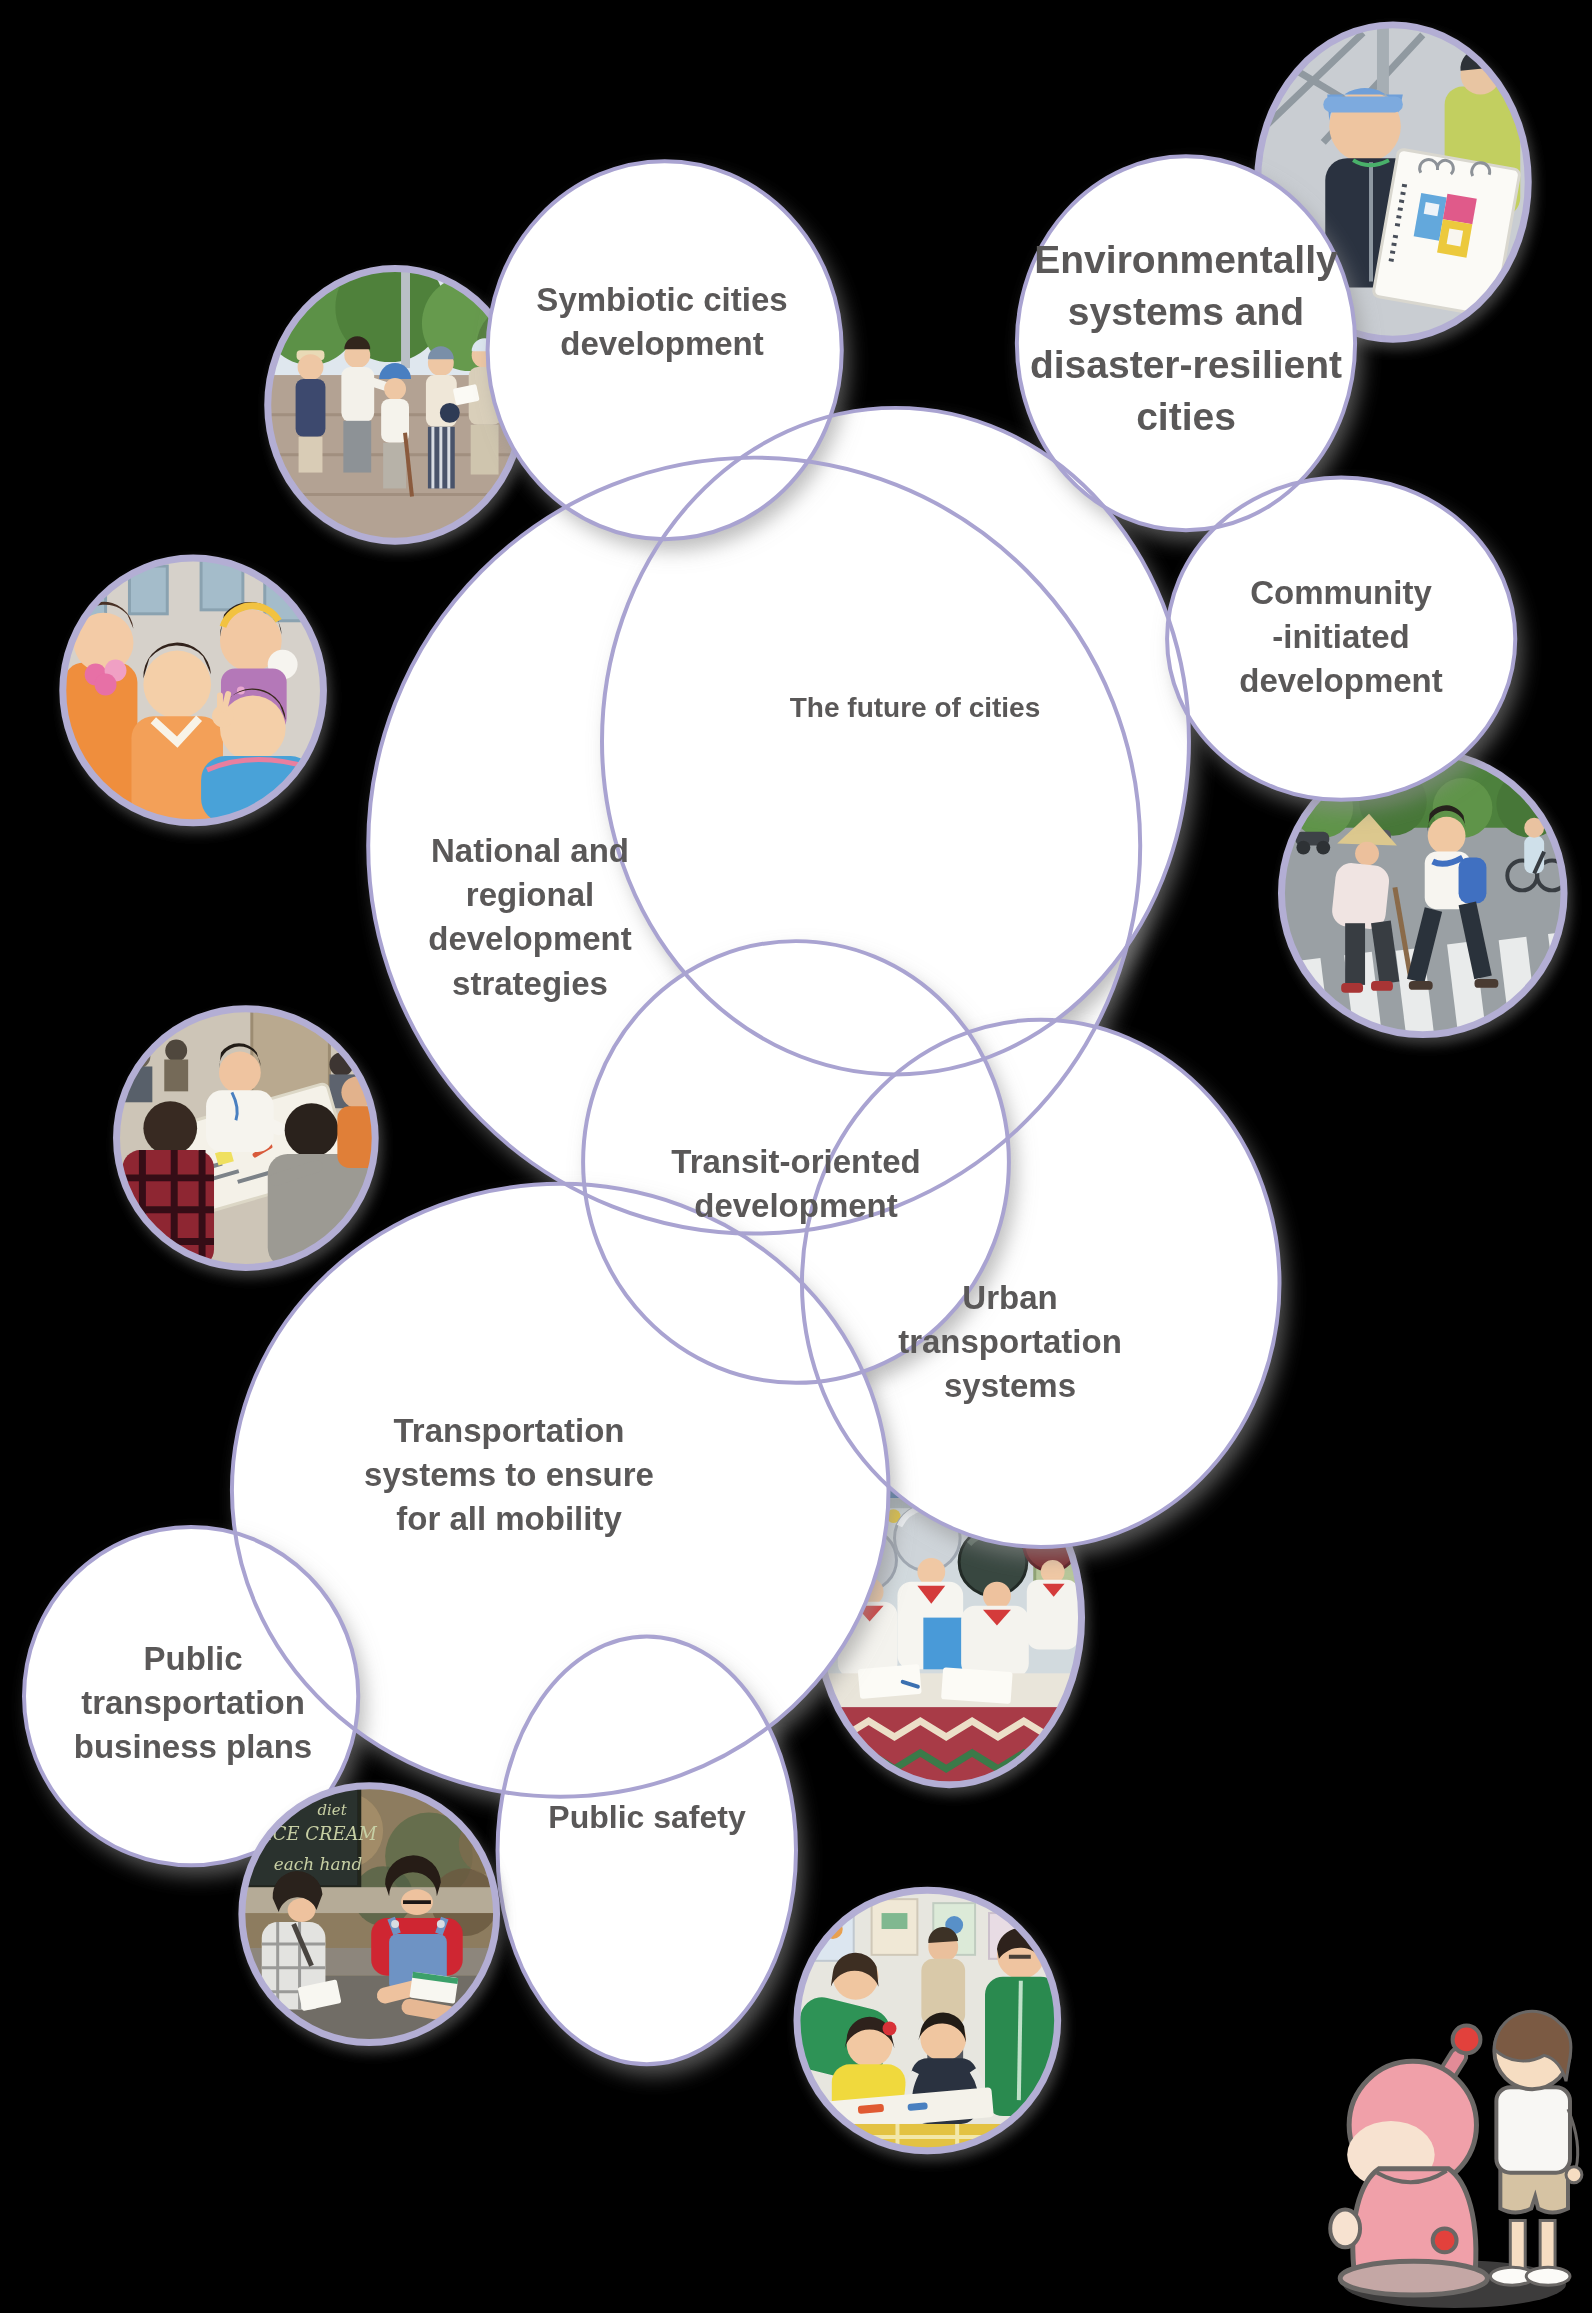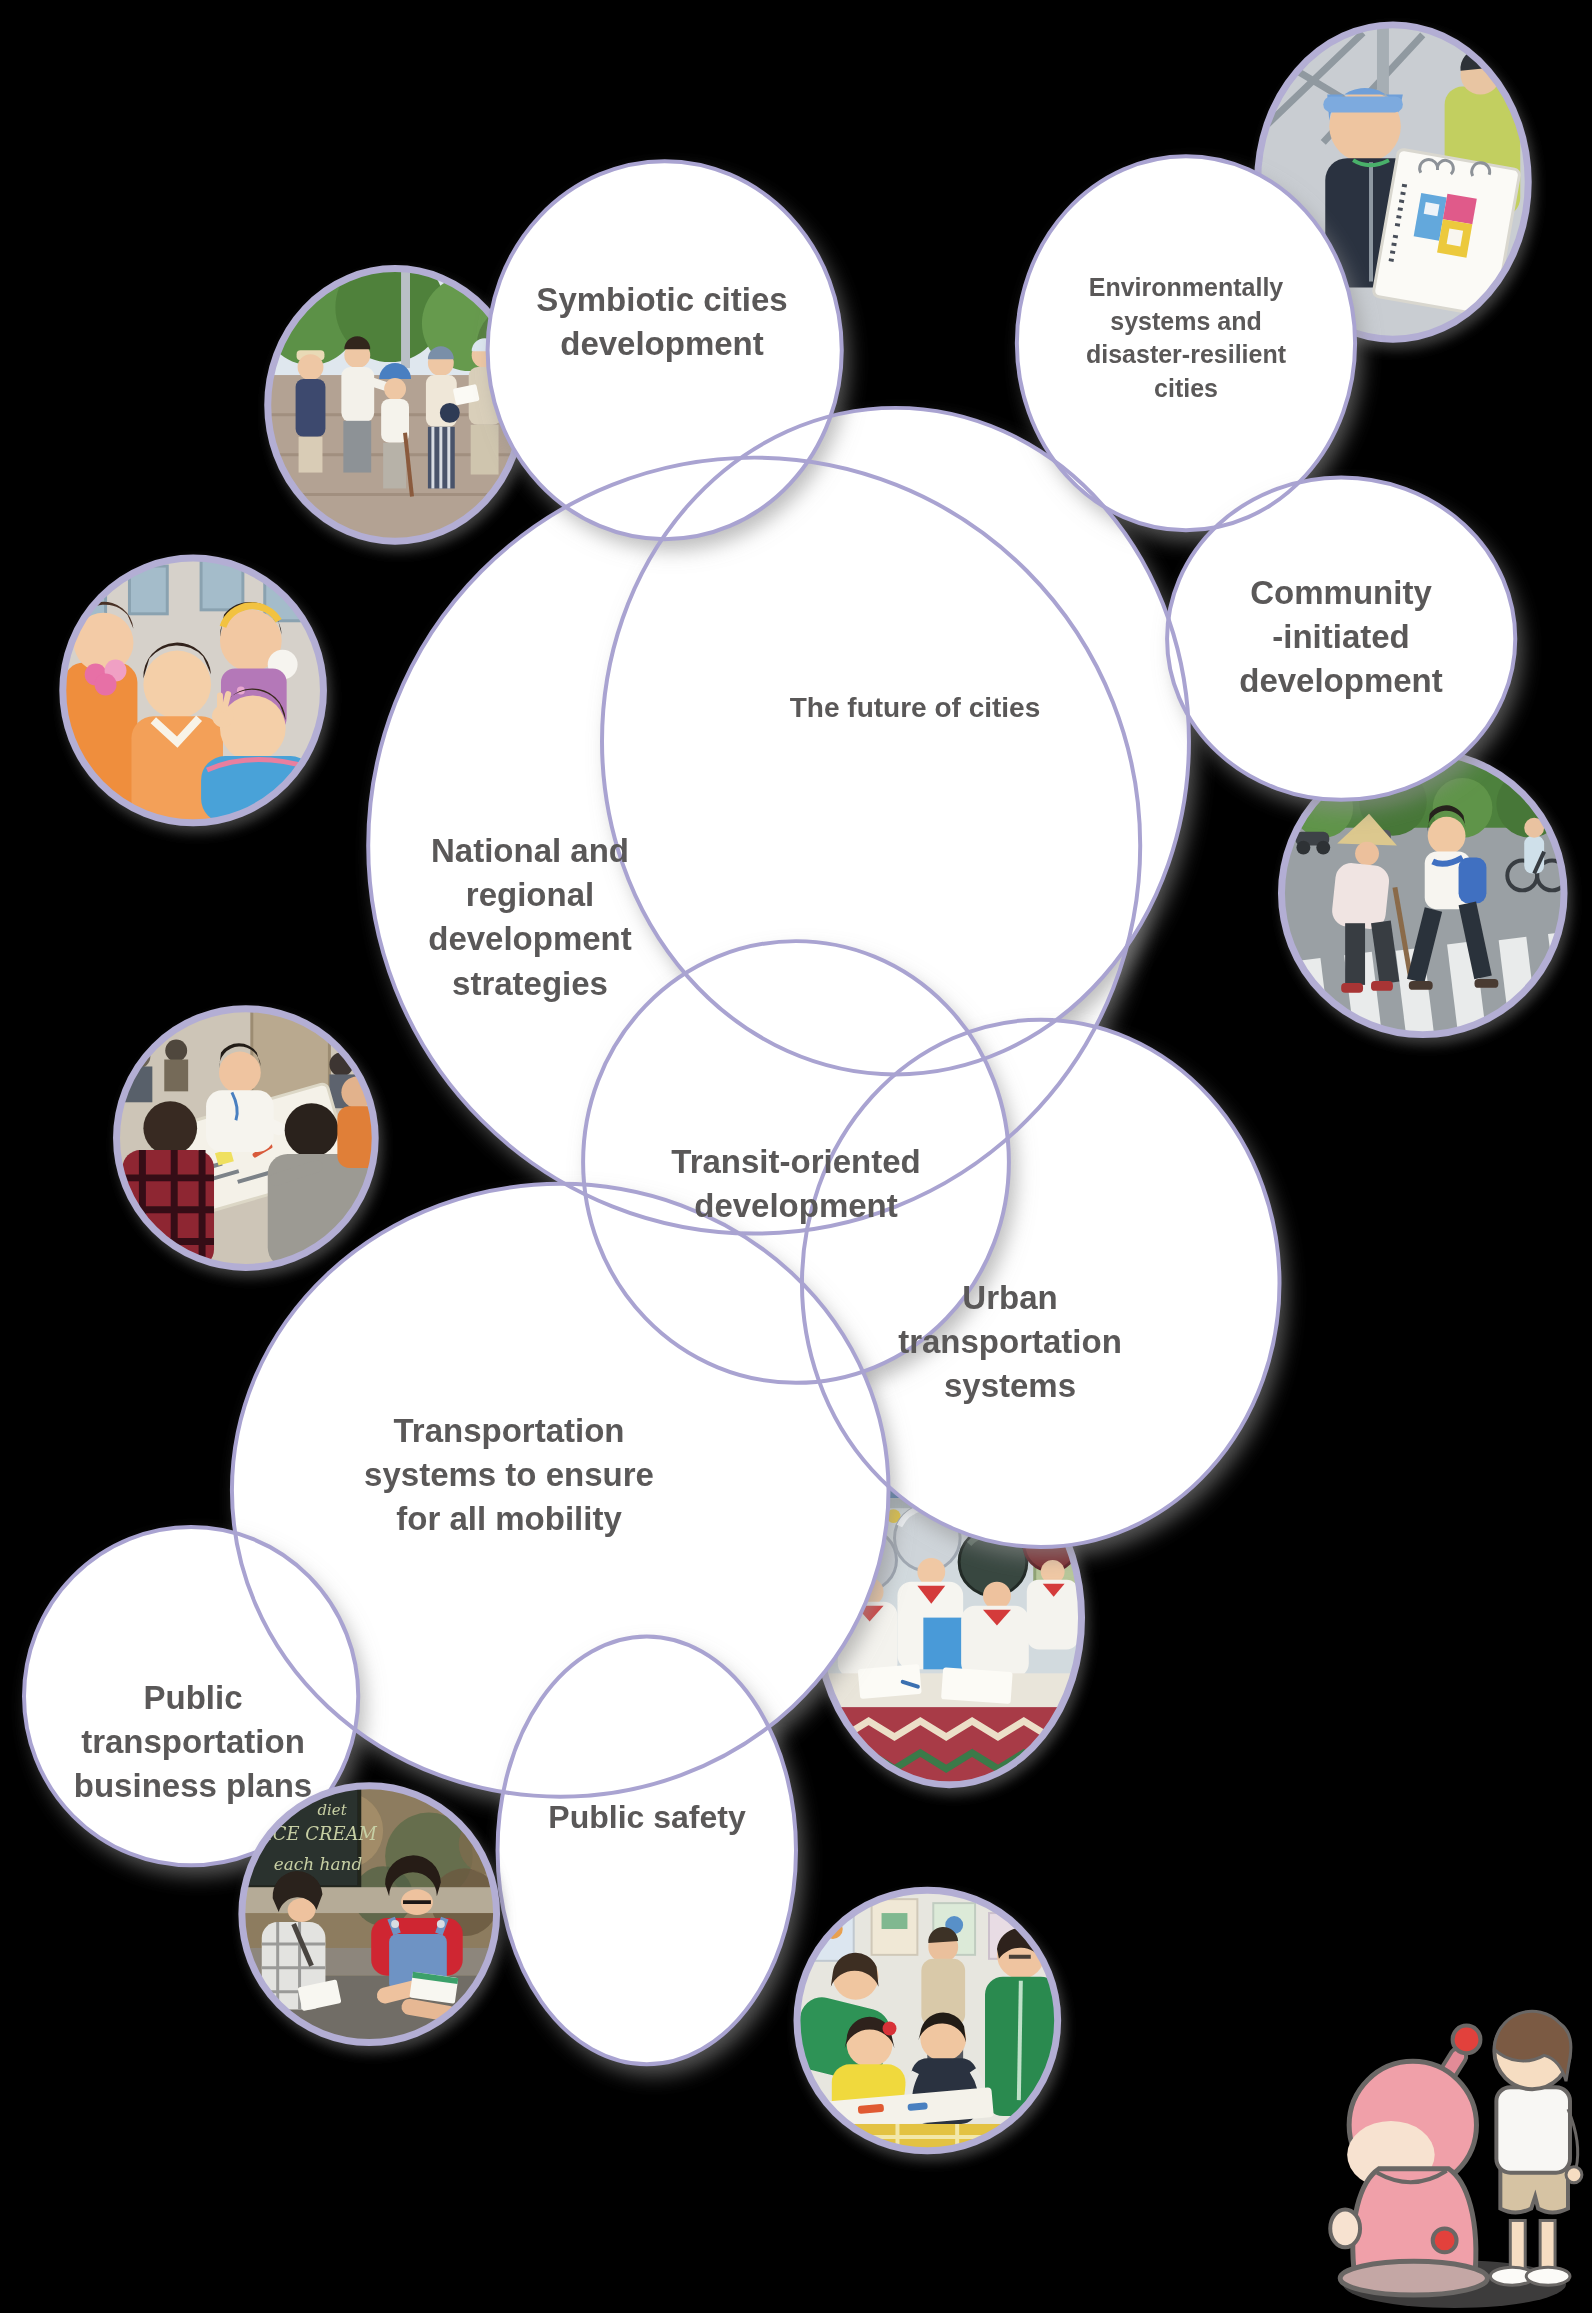--- a/index.html
+++ b/index.html
@@ -1,21 +1,21 @@
 <!DOCTYPE html>
 <html><head>
 <meta charset="utf-8">
 <style>
   html,body{margin:0;padding:0;background:#000;}
   .stage{position:relative;width:1592px;height:2313px;background:#000;overflow:hidden;
          font-family:"Liberation Sans",sans-serif;}
   .stage svg{position:absolute;left:0;top:0;}
   .label{position:absolute;transform:translate(-50%,-50%);text-align:center;
          color:#5a5858;font-weight:bold;font-size:33px;line-height:1.34;white-space:nowrap;}
-  .label.fs31{font-size:25px}
+  .label.fs31{font-size:39px}
   .label.fs32{font-size:32px}
   .label.fs34{font-size:28px}
   .ring{fill:none;stroke:#b3aed4;stroke-width:7;}
   .bstroke{fill:none;stroke:#a9a3d1;stroke-width:4;}
   .bfill{fill:url(#bubbleGrad);}
   .chalk{fill:#c6cfa4;font-family:"DejaVu Serif",serif;font-style:italic;}
 </style>
 </head>
 <body>
 
@@ -476,21 +476,21 @@
   <div class="label" style="left:1010px;top:1342px">
     <div>Urban</div>
     <div>transportation</div>
     <div>systems</div>
   </div>
   <div class="label" style="left:509px;top:1475px">
     <div>Transportation</div>
     <div>systems to ensure</div>
     <div>for all mobility</div>
   </div>
-  <div class="label" style="left:193px;top:1742px">
+  <div class="label" style="left:193px;top:1703px">
     <div>Public</div>
     <div>transportation</div>
     <div>business plans</div>
   </div>
   <div class="label fs32" style="left:647px;top:1817px">
     <div>Public safety</div>
   </div>
 </div>
 
 

